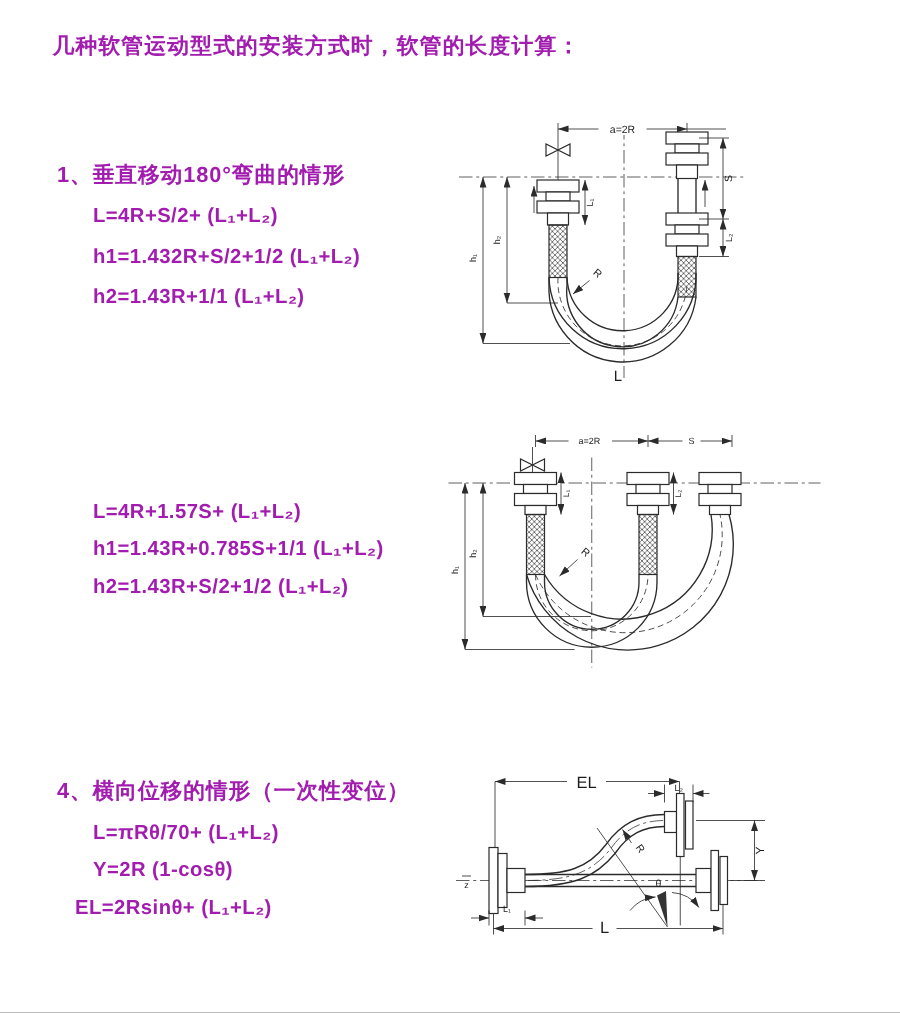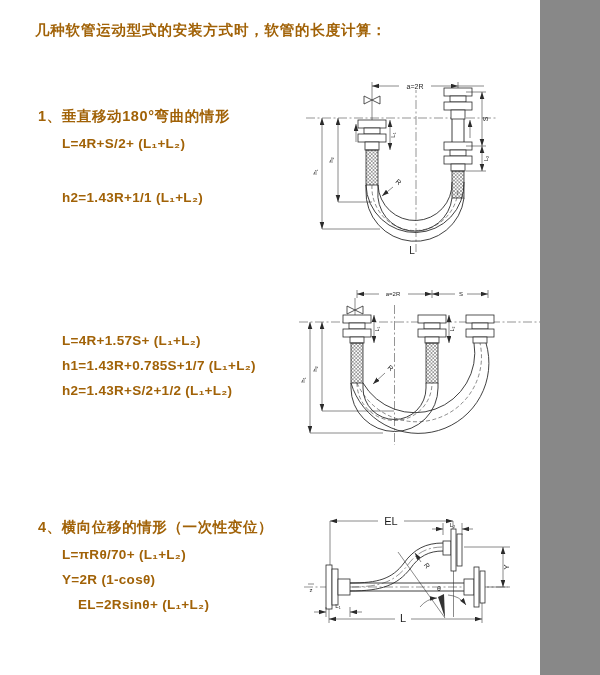--- a/index.html
+++ b/index.html
@@ -1,49 +1,50 @@
 <!DOCTYPE html>
 <html><head>
 <meta charset="utf-8">
 <style>
   html,body{margin:0;padding:0;background:#888;}
-  .page{position:relative;width:540px;height:675px;background:#ffffff;overflow:hidden;
-        font-family:"Liberation Sans",sans-serif;color:#a16207;}
+  .page{position:relative;width:600px;height:675px;background:#ffffff;overflow:hidden;
+        font-family:"Liberation Sans",sans-serif;color:#a21caf;}
   .title{position:absolute;left:35px;top:21px;font-size:14.5px;font-weight:bold;letter-spacing:.8px;}
   .sec-heading{position:absolute;font-size:14.5px;font-weight:bold;letter-spacing:.6px;text-align:center;}
   .formula{position:absolute;font-size:13.5px;letter-spacing:.3px;font-weight:700;}
   #h1{left:38px;top:107px}
   #f10{left:62px;top:136px} #f11{left:62px;top:163px} #f12{left:62px;top:190px}
   #h2{left:38px;top:305px}
   #f20{left:62px;top:333px} #f21{left:62px;top:358px} #f22{left:62px;top:383px}
   #h3{left:38px;top:518px}
-  #f30{left:62px;top:547px} #f31{left:62px;top:572px} #f32{left:78px;top:597px}
+  #f30{left:62px;top:547px} #f31{left:62px;top:572px} #f32{left:50px;top:597px}
   .diagram{position:absolute;}
   #d1{left:300px;top:72px} #d2{left:295px;top:283px} #d3{left:298px;top:505px}
   svg .ln{stroke:#2b2b2b;stroke-width:.9;fill:none}
   svg .th{stroke:#2b2b2b;stroke-width:.55;fill:none}
   svg .cl{stroke:#2b2b2b;stroke-width:.5;fill:none;stroke-dasharray:9 2.5 2 2.5}
   svg .da{stroke:#2b2b2b;stroke-width:.55;fill:none;stroke-dasharray:4 2.5}
   svg .fw{stroke:#2b2b2b;stroke-width:.8;fill:#fff}
   svg text{fill:#1d1d1d;font-family:"Liberation Sans",sans-serif}
   .t55{font-size:5.5px}.t6{font-size:6px}.t7{font-size:7px}.t8{font-size:8px}.t10{font-size:10px}.t11{font-size:11px}
 </style>
 </head>
 <body>
 
 <div class="page">
 
   <div class="title">几种软管运动型式的安装方式时，软管的长度计算：</div>
 
   <div class="sec-heading" id="h1">1、垂直移动180°弯曲的情形</div>
   <div class="formula" id="f10">L=4R+S/2+ (L₁+L₂)</div>
+  <div class="formula" id="f11">h1=1.432R+S/2+1/2 (L₁+L₂)</div>
   <div class="formula" id="f12">h2=1.43R+1/1 (L₁+L₂)</div>
 
   <div class="formula" id="f20">L=4R+1.57S+ (L₁+L₂)</div>
-  <div class="formula" id="f21">h1=1.43R+0.785S+1/7 (L₁+L₂)</div>
+  <div class="formula" id="f21">h1=1.43R+0.785S+1/1 (L₁+L₂)</div>
   <div class="formula" id="f22">h2=1.43R+S/2+1/2 (L₁+L₂)</div>
 
   <div class="sec-heading" id="h3">4、横向位移的情形（一次性变位）</div>
   <div class="formula" id="f30">L=πRθ/70+ (L₁+L₂)</div>
   <div class="formula" id="f31">Y=2R (1-cosθ)</div>
   <div class="formula" id="f32">EL=2Rsinθ+ (L₁+L₂)</div>
 
   <svg id="d1" class="diagram" width="260" height="190" viewBox="0 0 260 190">
     <defs>
       <marker id="ar1" markerWidth="8" markerHeight="5" refX="7" refY="2.3" orient="auto" markerUnits="userSpaceOnUse">

